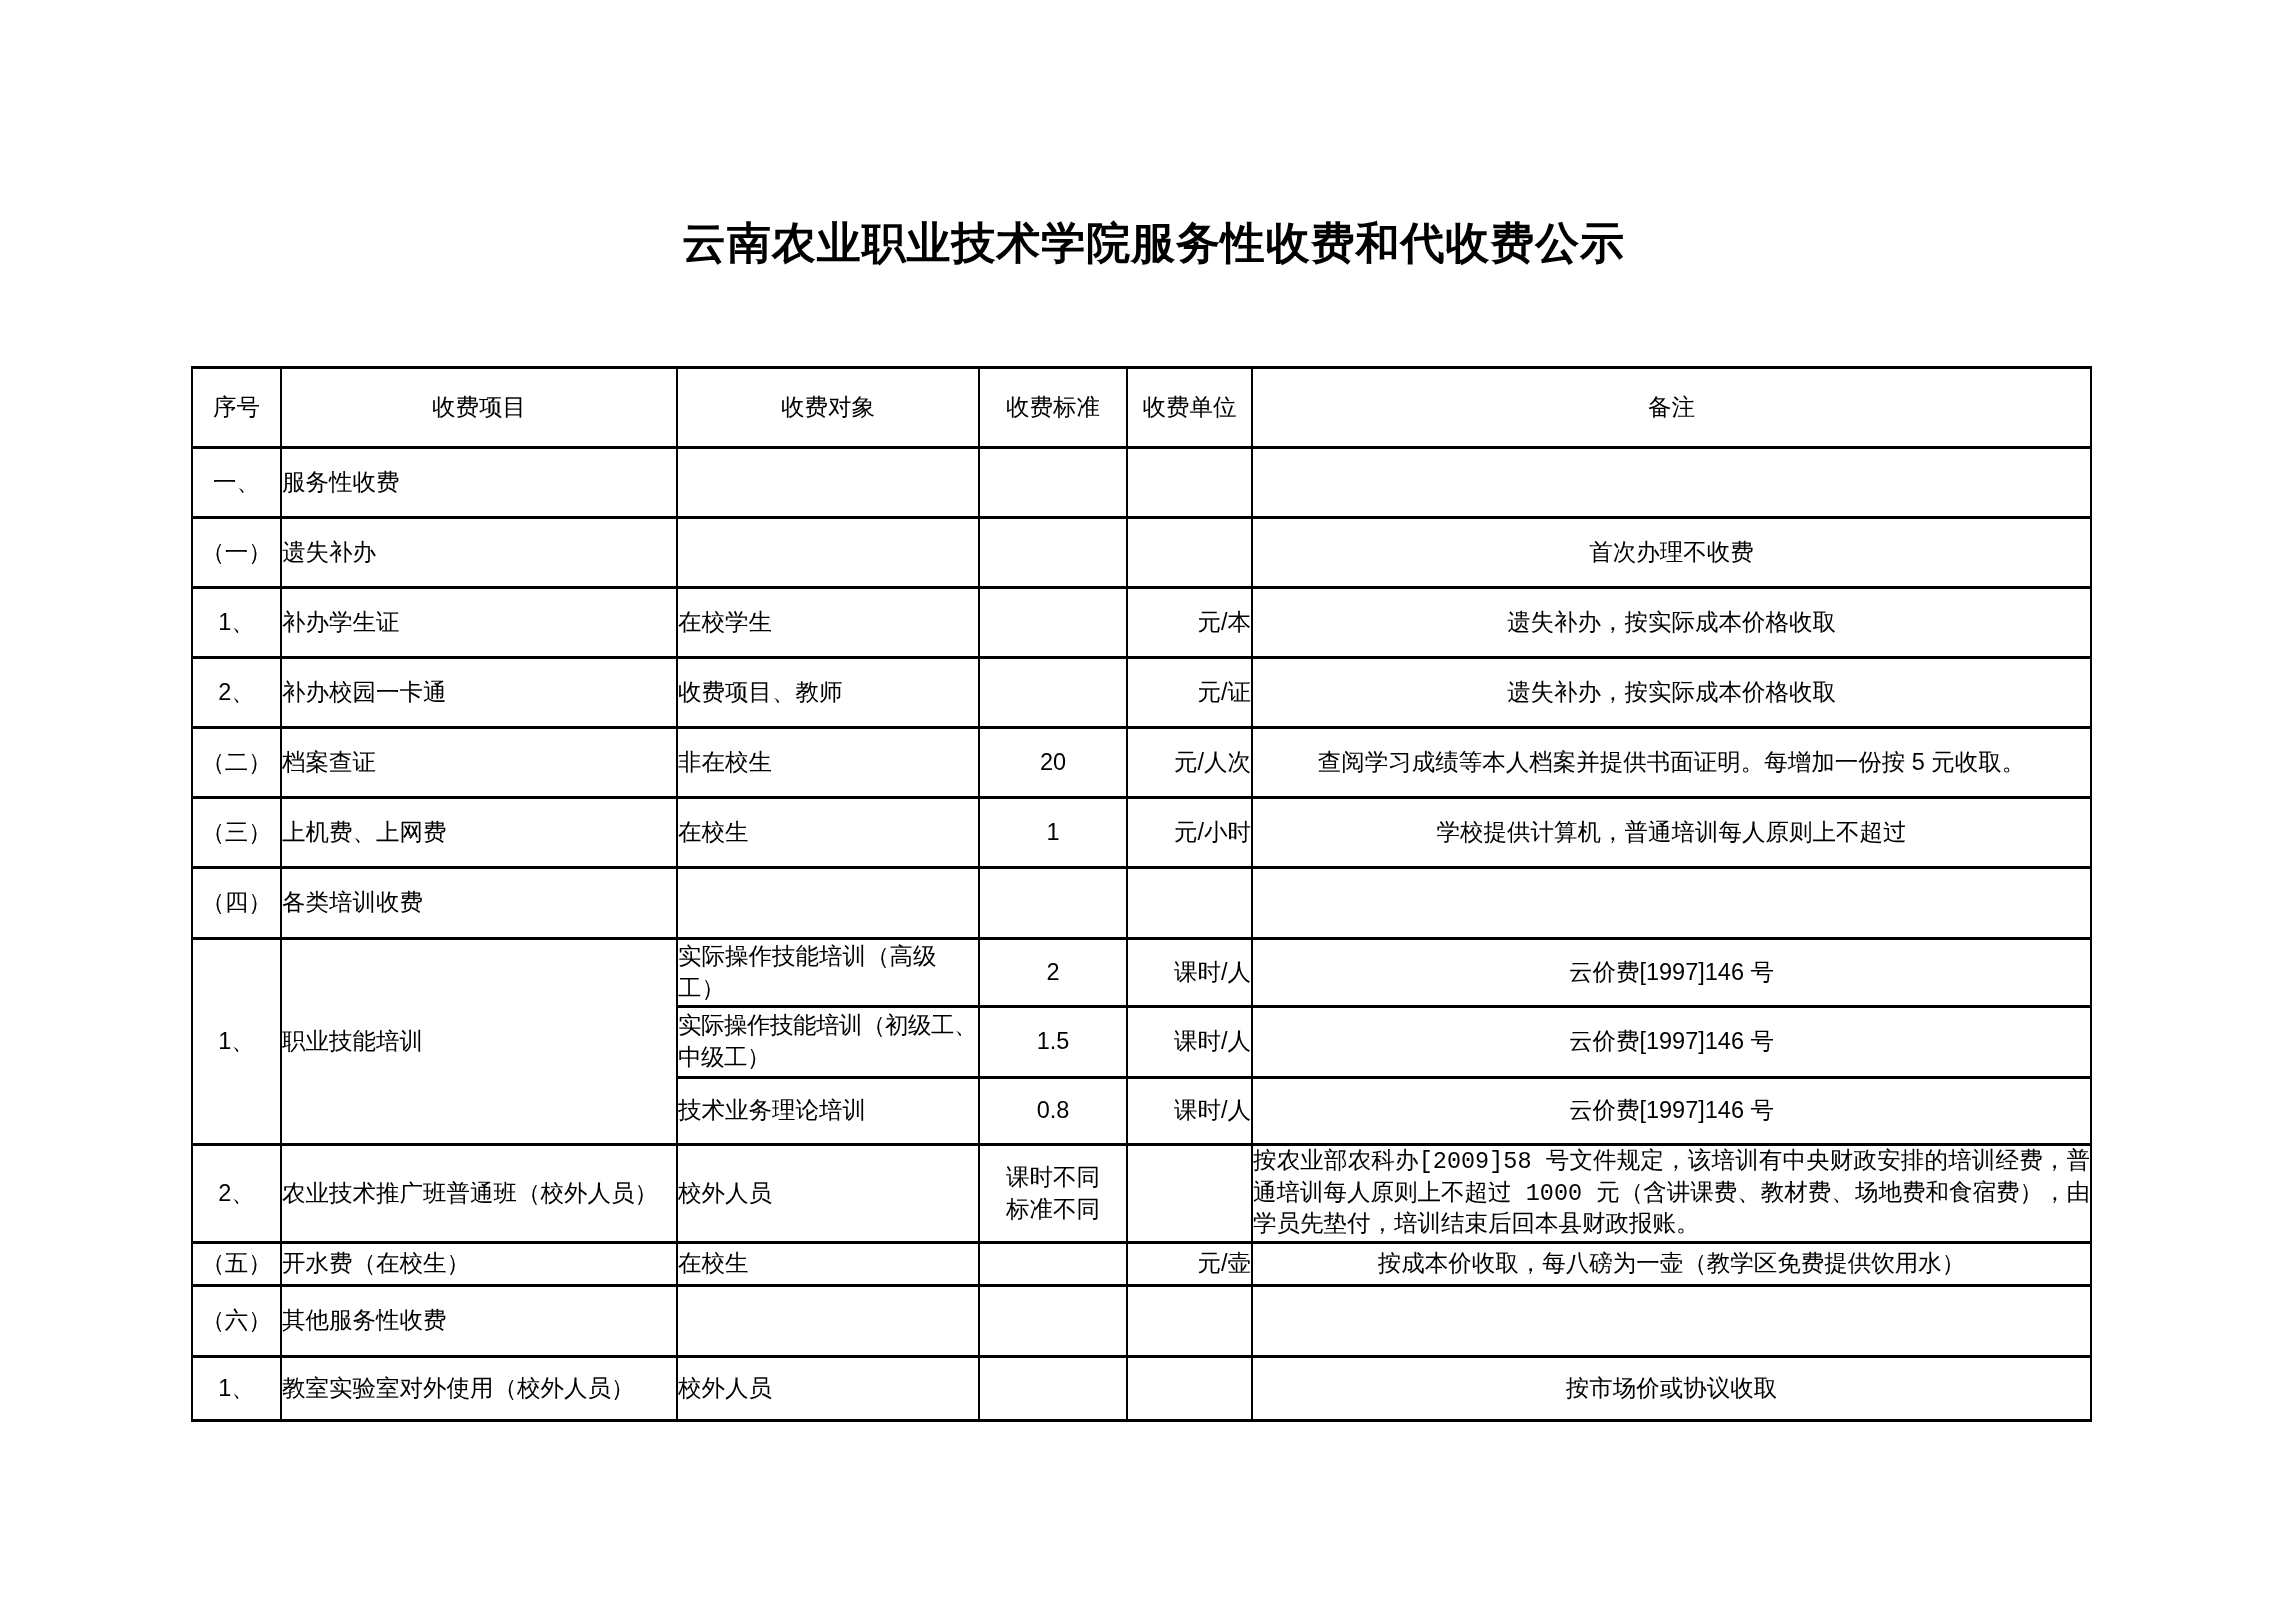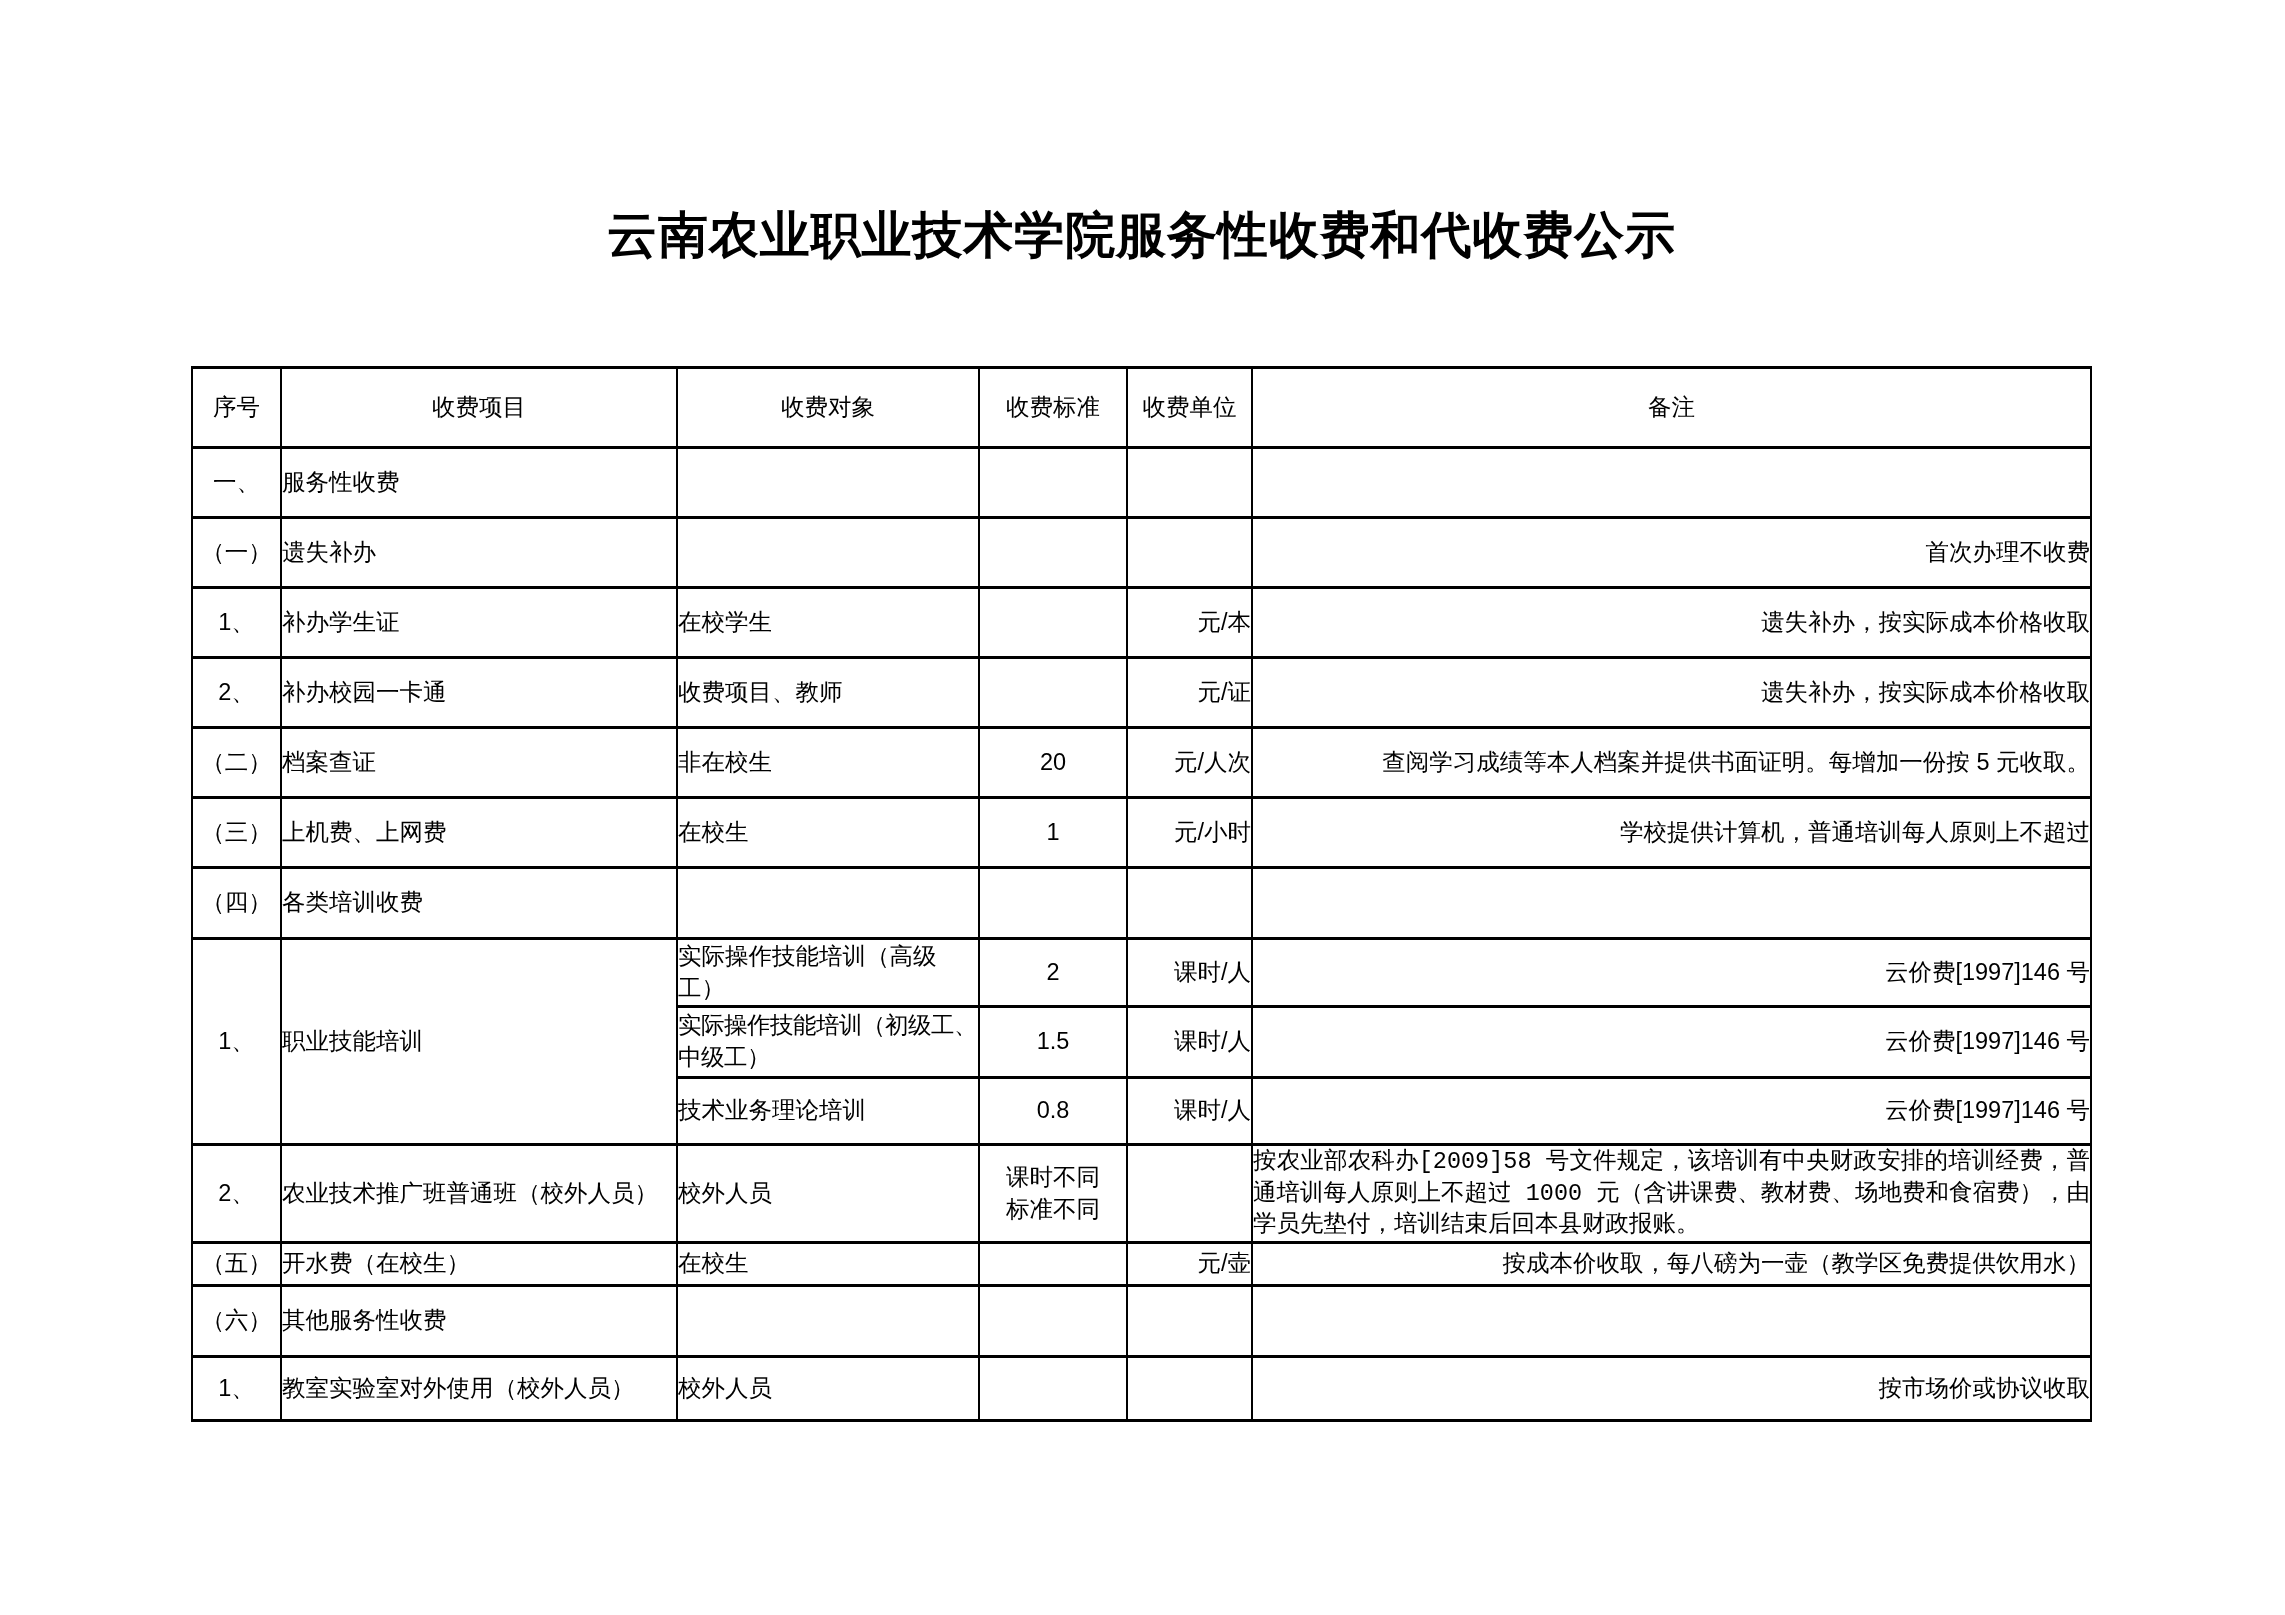--- a/index.html
+++ b/index.html
@@ -1,38 +1,38 @@
 <!DOCTYPE html>
 <html style="font-size:14.5px"><head>
 <meta charset="utf-8">
 <style>
   html,body{margin:0;padding:0;background:#ffffff;}
   body{width:2285px;height:1616px;position:relative;overflow:hidden;
        font-family:"Liberation Sans","DejaVu Sans",sans-serif;color:#000;}
   .page{position:absolute;left:0;top:0;width:2285px;height:1616px;background:#fff;}
 
-  .doc-title{position:absolute;left:191px;top:201px;width:1899px;margin:1px;
-       text-align:center;font-size:50px;font-weight:bold;letter-spacing:0.9px;
+  .doc-title{position:absolute;left:191px;top:201px;width:1899px;margin:13px;
+       text-align:center;font-size:44px;font-weight:bold;letter-spacing:0.9px;
        font-family:Liberation Sans, sans-serif;}
 
   table.fee{position:absolute;left:191px;top:366px;width:1899px;
        border-collapse:collapse;table-layout:fixed;background:#fff;}
   .fee th,.fee td{border-left:2.7px solid #000;border-right:2.7px solid #000;
        border-top:3.6px solid #000;border-bottom:3.6px solid #000;
        font-size:23.5px;font-weight:normal;vertical-align:middle;
        padding:0;line-height:1.35;word-break:break-all;}
   .fee th{text-align:center;}
 
   
   .c-no{text-align:center;}
   .c-item{text-align:left;padding:1.8px 5.4px 1.8px 8.1px;}
   .c-target{text-align:left;padding:1.8px 3.6px 1.8px 7.2px;}
   .c-std{text-align:center;line-height:1.5;}
   .c-unit{text-align:right;padding-right:4.5px;}
-  .c-note{text-align:right;padding:1.8px 9px 1.8px 7.2px;}
+  .c-note{text-align:center;padding:1.8px 9px 1.8px 7.2px;}
   .justify{text-align:justify;line-height:1.45;font-family:Liberation Mono, monospace;}
   .bold{font-weight:bold;}
   .condensed{letter-spacing:-0.5px;}
 
   
   .rh88{height:80px}.rh77{height:70px}.rh79{height:71px}.rh75{height:68px}
   .rh74{height:67px}.rh108{height:98px}.rh48{height:43px}.rh71{height:64px}
 </style>
 </head>
 <body>

